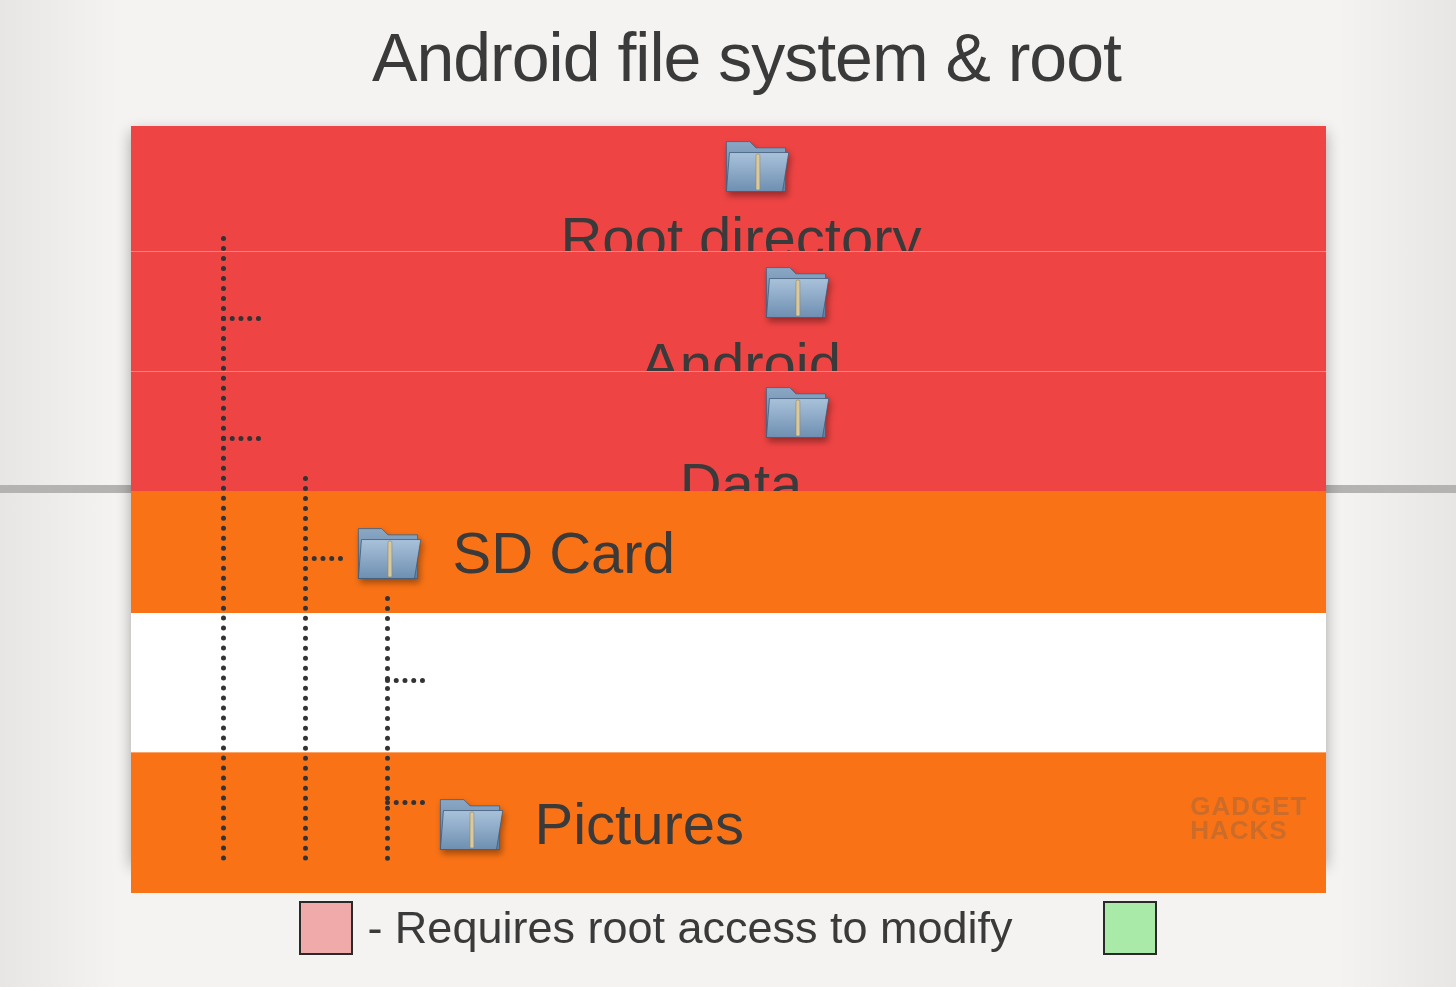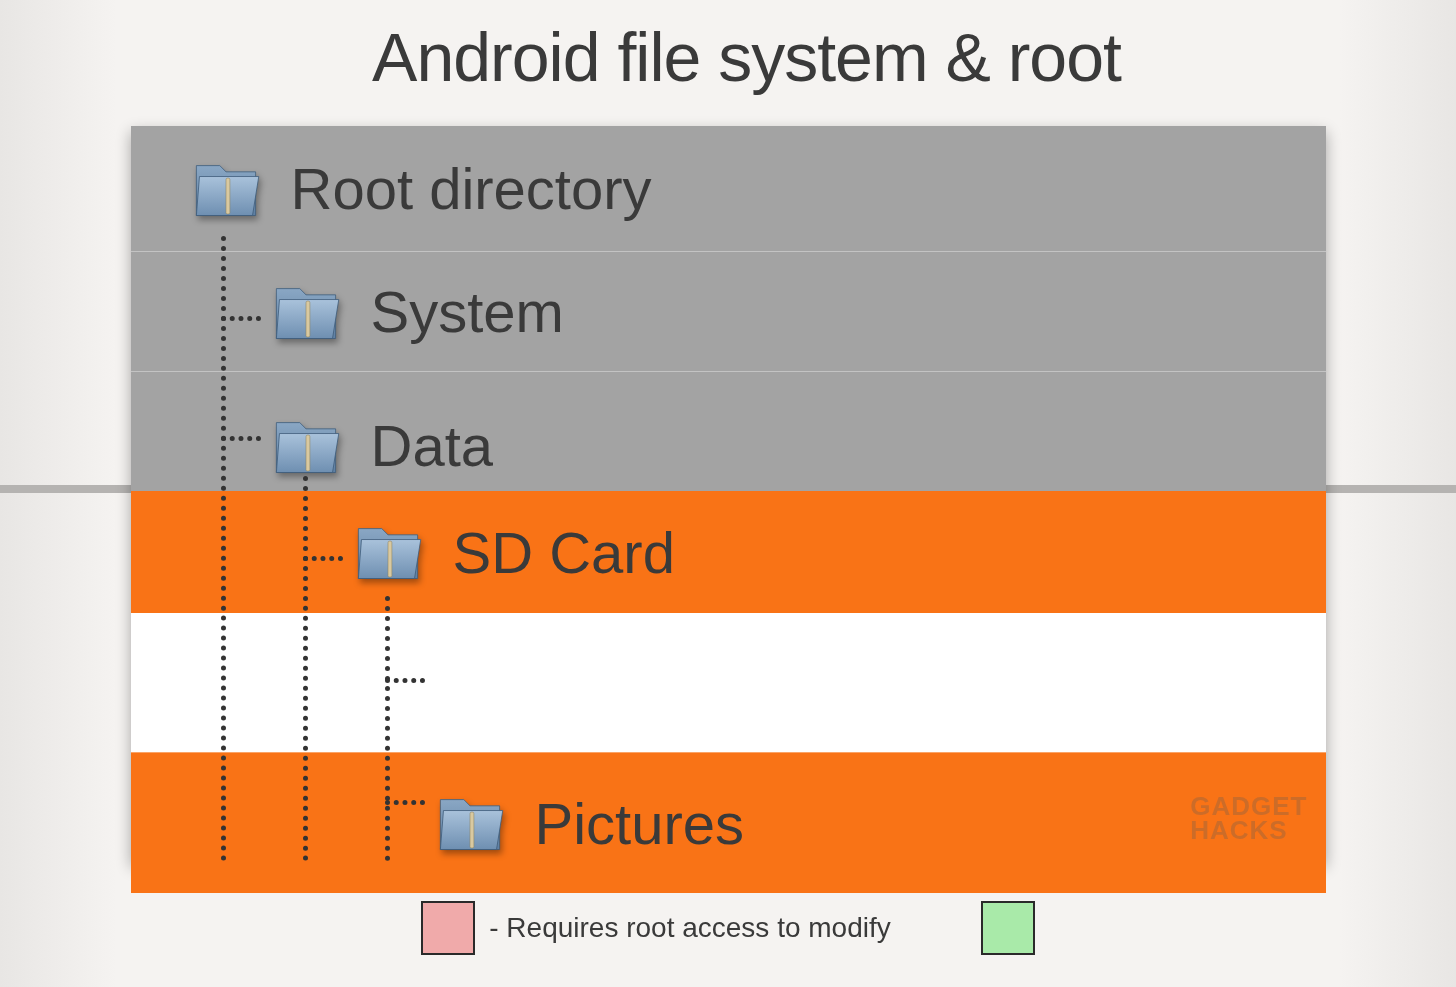--- a/index.html
+++ b/index.html
@@ -38,21 +38,21 @@
   box-shadow: 0 6px 14px rgba(0,0,0,0.32);
   background: #fff;
 }
 .row {
   position: absolute;
   left: 0;
   width: 100%;
   display: flex;
   align-items: center;
 }
-.row.pink  { background: #a3a3a3; }
+.row.pink  { background: #ef4444; flex-direction: column; }
 .row.green { background: #f97316; }
 .row .label {
   font-size: 58px;
   font-weight: 300;
   color: #3a3a3a;
 }
 .folder {
   width: 78px;
   height: 78px;
   position: relative;
@@ -76,21 +76,21 @@
   align-items: center;
 }
 .legend-item { display: flex; align-items: center; gap: 14px; }
 .swatch {
   width: 54px;
   height: 54px;
   border: 2px solid #2a2a2a;
 }
 .swatch.pink  { background: #f0aaaa; }
 .swatch.green { background: #a9eaa9; }
-.legend-text { font-size: 28px; font-weight: 300; }
+.legend-text { font-size: 45px; font-weight: 300; }
 .watermark {
   position: absolute;
   right: 18px;
   bottom: 18px;
   font-family: Arial, sans-serif;
   font-weight: 800;
   font-size: 26px;
   line-height: 0.95;
   color: rgba(90,90,90,0.28);
   text-align: left;
@@ -138,21 +138,21 @@
     <linearGradient id="fg2" x1="0" y1="0" x2="0" y2="1">
       <stop offset="0" stop-color="#a9c2db"></stop>
       <stop offset="1" stop-color="#6e8fb1"></stop>
     </linearGradient>
   </defs>
   <path d="M12 20 L42 20 L50 28 L88 28 L88 84 L12 84 Z" fill="url(#fg1)" stroke="#3d5a78" stroke-width="1"></path>
   <path d="M16 34 L92 34 L84 84 L12 84 Z" fill="url(#fg2)" stroke="#3d5a78" stroke-width="1"></path>
   <rect x="50" y="36" width="5" height="46" rx="2" fill="#d9c9a0" stroke="#8f835f" stroke-width="0.7"></rect>
 </svg>
       </div>
-    <span class="label" style="margin-left:26px">System</span>
+    <span class="label" style="margin-left:26px">Android</span>
   </div>
 
   <div class="row pink" style="top:245px;height:148px;border-top:1px solid rgba(255,255,255,0.35)">
     <div class="folder" style="margin-left:136px">
         <svg style="display: block;" viewBox="0 0 100 100">
   <defs>
     <linearGradient id="fg1" x1="0" y1="0" x2="0" y2="1">
       <stop offset="0" stop-color="#8aa7c4"></stop>
       <stop offset="1" stop-color="#5d7fa3"></stop>
     </linearGradient>

